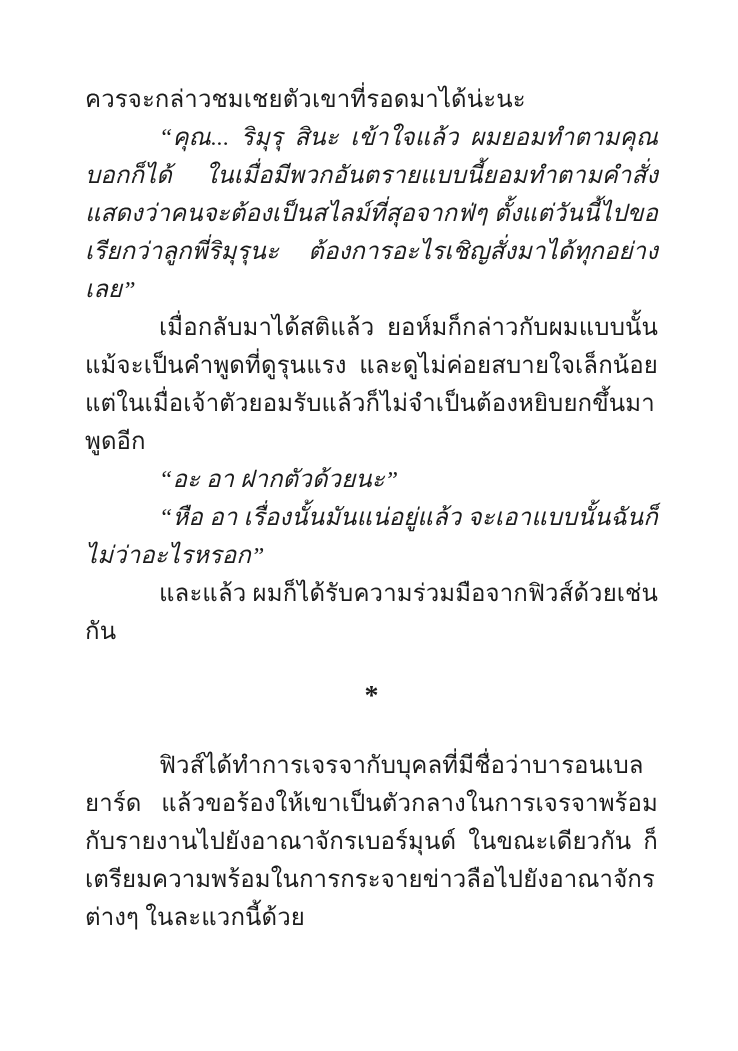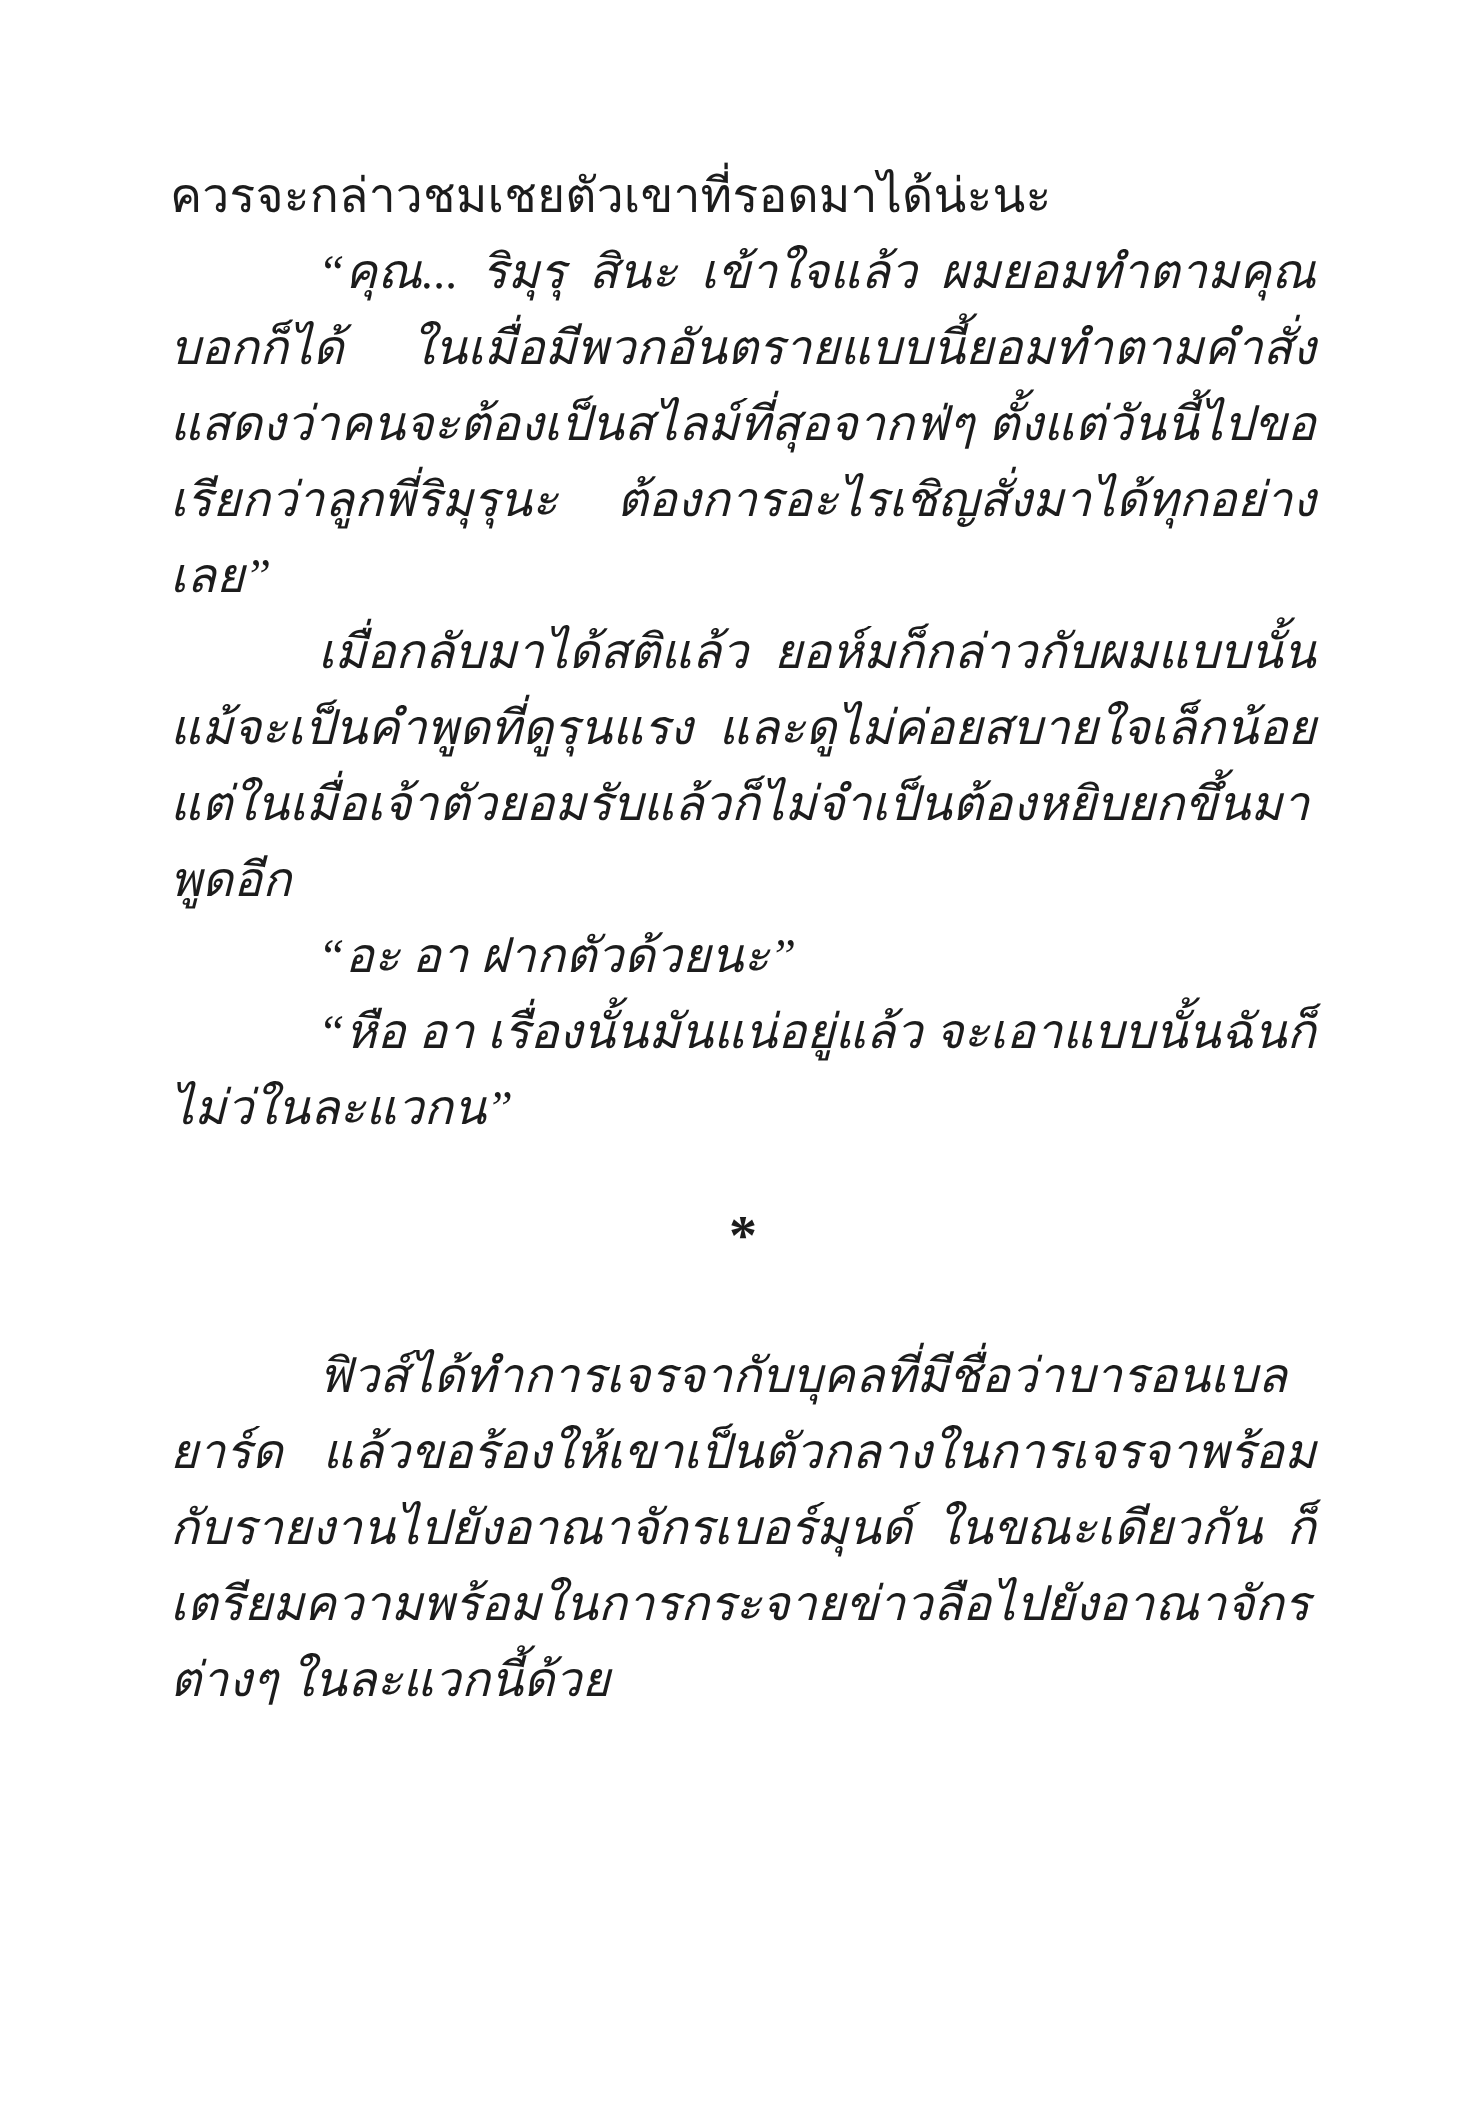--- a/index.html
+++ b/index.html
@@ -20,21 +20,20 @@
   }
   .body-text p.para {
     margin: 0;
     font-size: 24px;
     line-height: 38px;
     text-align: justify;
     letter-spacing: 0.1px;
   }
   .para.indent {
     text-indent: 74px;
-    font-style: italic;
   }
   .para.italic {
     font-style: italic;
   }
   .separator {
     text-align: center;
     font-size: 28px;
     line-height: 30px;
     margin: 30px 0 36px 0;
     font-weight: bold;
@@ -43,21 +42,22 @@
 </head>
 <body>
 
 <div class="page">
 
   <div class="body-text">
     <p class="para">ควรจะกล่าวชมเชยตัวเขาที่รอดมาได้น่ะนะ</p>
     <p class="para indent italic">“คุณ... ริมุรุ สินะ เข้าใจแล้ว ผมยอมทำตามคุณบอกก็ได้ ในเมื่อมีพวกอันตรายแบบนี้ยอมทำตามคำสั่ง แสดงว่าคนจะต้องเป็นสไลม์ที่สุอจากฟ่ๆ ตั้งแต่วันนี้ไปขอเรียกว่าลูกพี่ริมุรุนะ ต้องการอะไรเชิญสั่งมาได้ทุกอย่างเลย”</p>
     <p class="para indent">เมื่อกลับมาได้สติแล้ว ยอห์มก็กล่าวกับผมแบบนั้น แม้จะเป็นคำพูดที่ดูรุนแรง และดูไม่ค่อยสบายใจเล็กน้อย แต่ในเมื่อเจ้าตัวยอมรับแล้วก็ไม่จำเป็นต้องหยิบยกขึ้นมาพูดอีก</p>
     <p class="para indent italic">“อะ อา ฝากตัวด้วยนะ”</p>
-    <p class="para indent italic">“หือ อา เรื่องนั้นมันแน่อยู่แล้ว จะเอาแบบนั้นฉันก็ไม่ว่ในละแวกน”</p>
+    <p class="para indent italic">“หือ อา เรื่องนั้นมันแน่อยู่แล้ว จะเอาแบบนั้นฉันก็ไม่ว่าอะไรหรอก”</p>
+    <p class="para indent">และแล้ว ผมก็ได้รับความร่วมมือจากฟิวส์ด้วยเช่นกัน</p>
   </div>
 
   <div class="separator">*</div>
 
   <div class="body-text">
     <p class="para indent">ฟิวส์ได้ทำการเจรจากับบุคลที่มีชื่อว่าบารอนเบลยาร์ด แล้วขอร้องให้เขาเป็นตัวกลางในการเจรจาพร้อมกับรายงานไปยังอาณาจักรเบอร์มุนด์ ในขณะเดียวกัน ก็เตรียมความพร้อมในการกระจายข่าวลือไปยังอาณาจักรต่างๆ ในละแวกนี้ด้วย</p>
   </div>
 
 </div>
 

